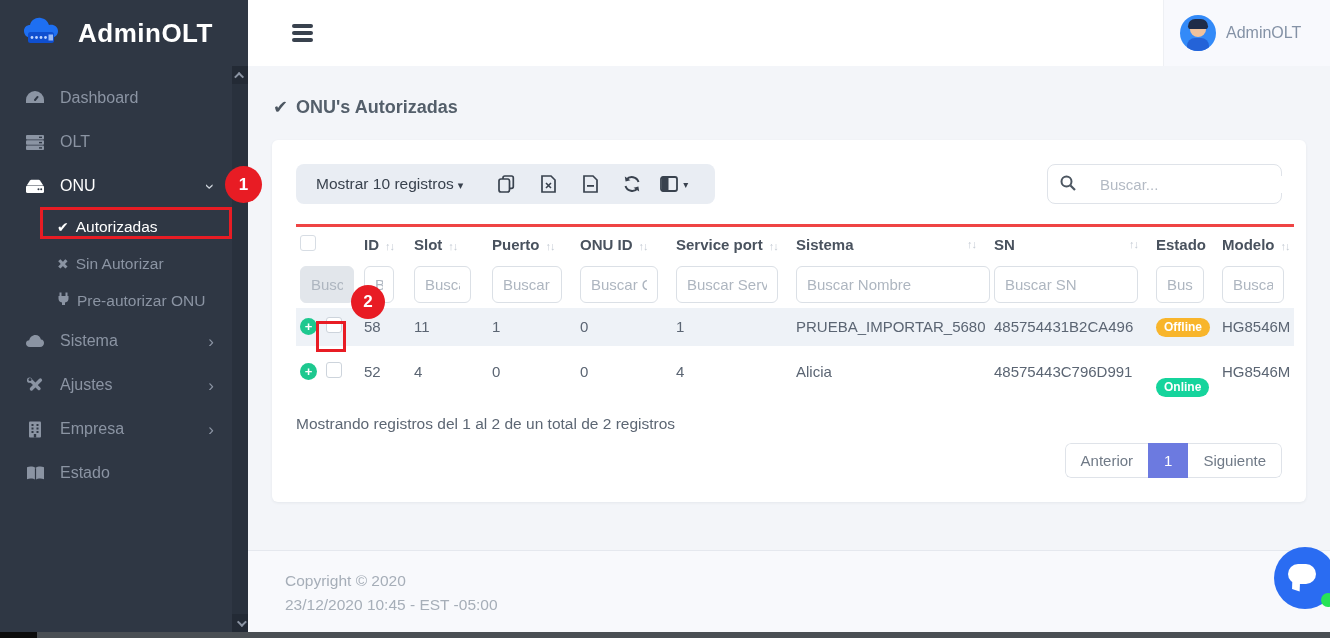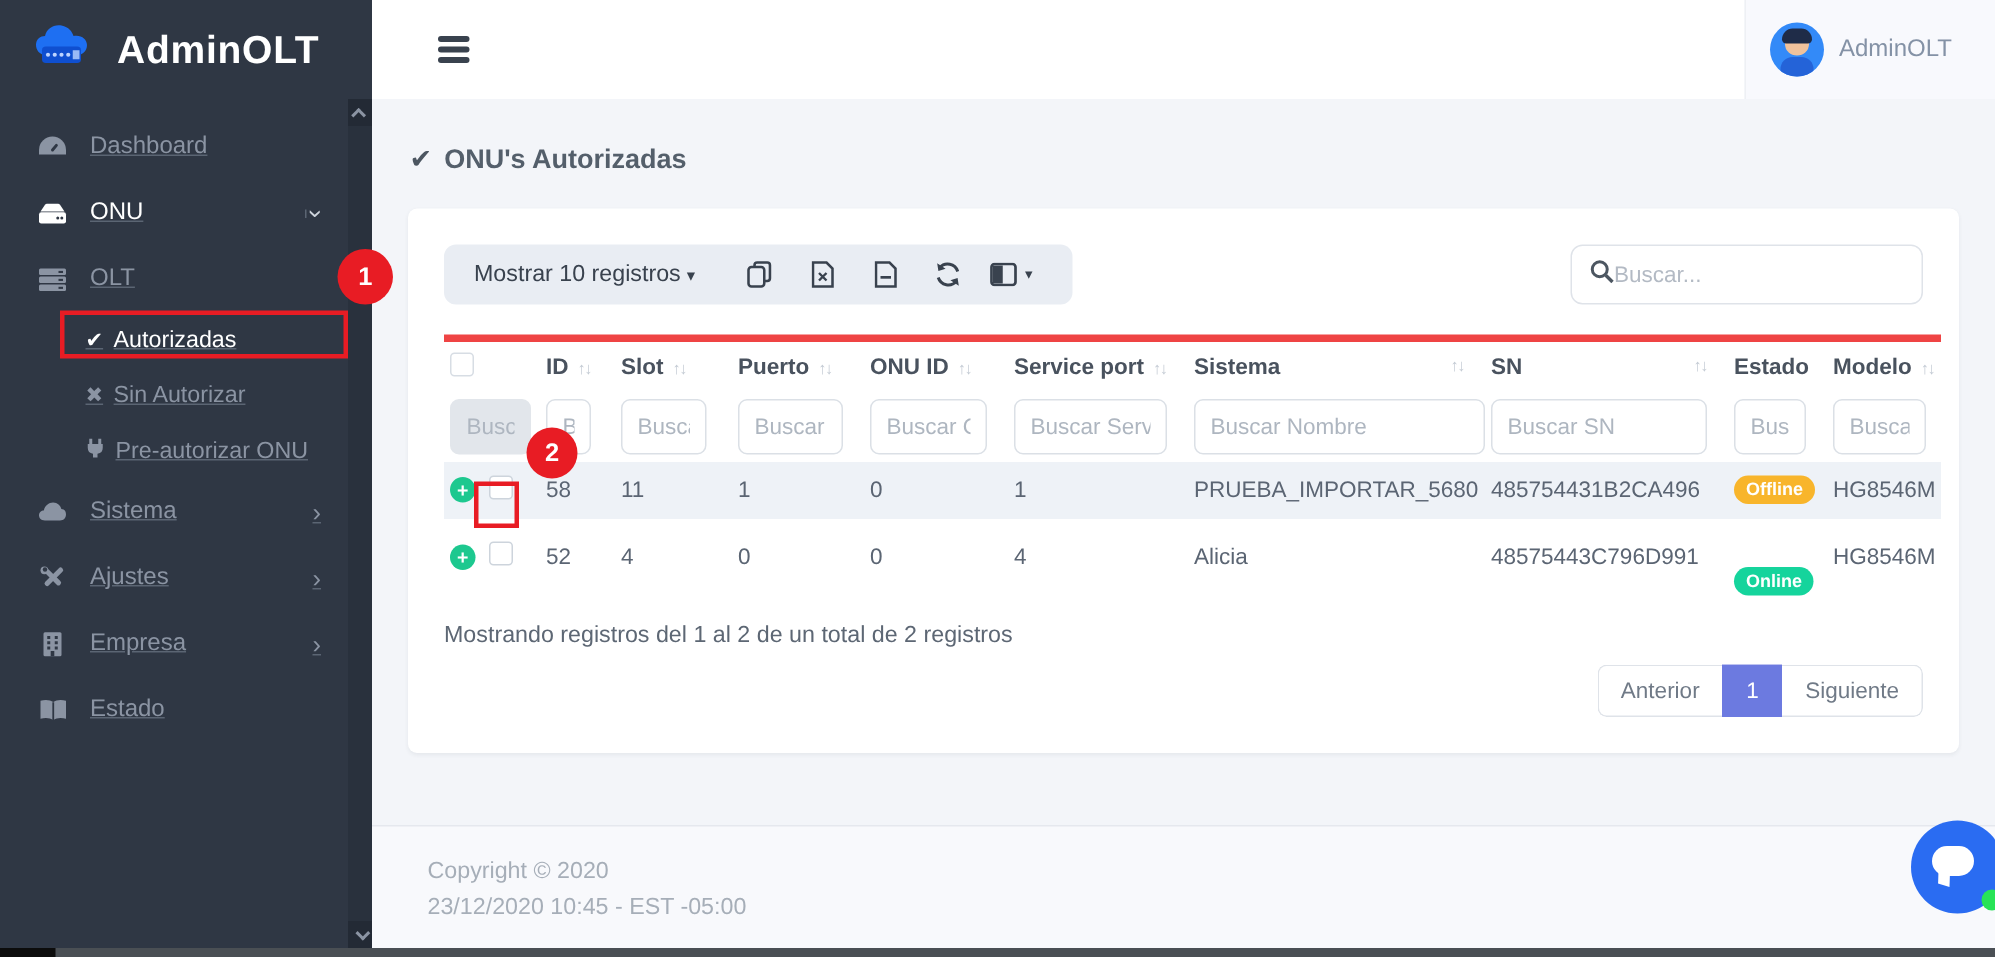--- a/index.html
+++ b/index.html
@@ -3,21 +3,21 @@
 <meta charset="utf-8">
 <style>
   * { margin:0; padding:0; box-sizing:border-box; }
   html,body { width:1330px; height:638px; overflow:hidden; }
   body { font-family:"Liberation Sans","DejaVu Sans",sans-serif; font-size:15px; background:#f3f5f9; position:relative; color:#5b6573; }
 
   
   .sidebar { position:absolute; left:0; top:0; width:248px; height:632px; background:#2f3744; z-index:5; }
   .logo { height:66px; display:flex; align-items:center; padding-left:22px; gap:10px; }
   .logo-text { color:#fff; font-size:26px; font-weight:800; letter-spacing:.5px; }
-  .side-nav { padding-top:10px; width:232px;text-decoration:underline; }
+  .side-nav { padding-top:10px; width:232px; }
   .nav-item { display:flex; align-items:center; height:44px; padding:0 18px 0 24px; color:#8b94a3; cursor:pointer; font-size:16px; }
   .nav-item .ico { width:22px; margin-right:14px; display:flex; justify-content:center; color:#8b94a3; }
   .nav-item.active, .nav-item.active .ico { color:#fff; }
   .nav-item .spacer { flex:1; }
   .chev { color:#8b94a3; font-size:17px; line-height:1; display:inline-block; }
   .chev.down { transform:rotate(90deg); color:#cfd5dd; }
   .sub-item { display:flex; align-items:center; height:37px; padding-left:57px; color:#8b94a3; cursor:pointer; font-size:15.5px; }
   .sub-item .sico { margin-right:7px; font-size:14px; }
   .sub-item.active { color:#fff; }
   
@@ -43,28 +43,28 @@
   .content { position:absolute; left:248px; top:66px; right:0; bottom:6px; background:#f3f5f9; }
   .page-title { display:flex; align-items:center; gap:8px; margin:30px 0 0 25px; color:#545f6b; font-size:18px; font-weight:700; }
 
   .card { position:relative; margin:22px 24px 0 24px; background:#fff; border-radius:6px; box-shadow:0 1px 3px rgba(40,50,70,.07); padding:24px 24px 24px 24px; }
   .card-top { display:flex; align-items:flex-end; justify-content:space-between; }
   .toolbar-pill { background:#e9edf3; border-radius:8px; height:40px; display:flex; align-items:center; padding:0 20px; gap:0; }
   .records-btn { color:#39424e; font-size:15.5px; cursor:pointer; margin-right:22px; white-space:nowrap; }
   .records-btn .caret { font-size:11px; margin-left:4px; color:#39424e; }
   .tool-btn { width:42px; display:flex; align-items:center; justify-content:center; cursor:pointer; color:#39424e; }
   .tool-btn svg { display:block; }
-  .searchbox { width:235px; height:40px; background:#fff; border:1px solid #dfe3e9; border-radius:8px; display:flex; align-items:center; padding:0 12px; gap:0; }
+  .searchbox { width:235px; height:40px; background:#fff; border:1px solid #dfe3e9; border-radius:8px; display:flex; align-items:center; padding:0 12px; gap:24px; }
   .searchbox input { border:none; outline:none; flex:1; font-size:15px; color:#5b6573; font-family:inherit; }
   .searchbox input::placeholder { color:#b3bac4; }
 
   
   table.grid { border-collapse:collapse; margin-top:20px; table-layout:fixed; width:998px; }
   .grid th, .grid td { text-align:left; vertical-align:middle; padding:0 0 0 4px; font-weight:normal; }
-  .grid thead tr.hdr { height:36px; border-top:5px solid #ef4444; }
+  .grid thead tr.hdr { height:36px; border-top:3px solid #ef4444; }
   .grid thead tr.hdr th { color:#49525e; font-weight:700; font-size:15px; cursor:pointer; white-space:nowrap; }
   .sortg { color:#c4cbd4; font-size:11px; font-weight:400; margin-left:6px; letter-spacing:-1px; }
   .grid tr.flt { height:46px; }
   .flt input { height:37px; border:1px solid #dbe0e6; border-radius:6px; padding:0 10px; font-size:15px; color:#5b6573; font-family:inherit; outline:none; background:#fff; max-width:100%; }
   .flt input::placeholder { color:#aeb6c0; }
   .flt input.disabled { background:#e2e6eb; border-color:#e2e6eb; color:#9aa3ad; }
   .grid tbody tr { height:38px; font-size:15px; color:#5b6573; }
   .grid tbody tr.hl { background:#eef2f7; }
   .pluscirc { width:17px; height:17px; border-radius:50%; background:#1dc88f; color:#fff; display:flex; align-items:center; justify-content:center; font-size:13px; font-weight:700; line-height:1; cursor:pointer; }
   .cbx { width:16px; height:16px; border:1.5px solid #cdd4dc; border-radius:3px; background:#fff; display:inline-block; cursor:pointer; }
@@ -120,45 +120,45 @@
   <nav class="side-nav">
     <div class="nav-item">
       <span class="ico">
         <svg width="20" height="16" viewBox="0 0 20 16">
             <path d="M10 1 A 9 9 0 0 0 1 10 L 1 13 L 19 13 L 19 10 A 9 9 0 0 0 10 1 Z" fill="currentColor"></path>
             <rect x="9" y="5" width="2" height="6" rx="1" fill="#2f3744" transform="rotate(40 10 10)"></rect>
           </svg>
       </span>
       <span>Dashboard</span>
     </div>
-    <div class="nav-item active">
-      <span class="ico">
-        <svg width="20" height="15" viewBox="0 0 20 15">
-            <path d="M2 6 L5 1.5 Q5.5 .8 6.3 .8 L13.7 .8 Q14.5 .8 15 1.5 L18 6 Z" fill="currentColor"></path>
-            <rect x="1" y="6.5" width="18" height="7.5" rx="1.5" fill="currentColor"></rect>
-            <circle cx="13.5" cy="10.3" r="1" fill="#2f3744"></circle>
-            <circle cx="16.2" cy="10.3" r="1" fill="#2f3744"></circle>
-          </svg>
-      </span>
-      <span>ONU</span>
-      <span class="spacer"></span>
-      <span class="chev down">›</span>
-    </div>
     <div class="nav-item">
       <span class="ico">
         <svg width="20" height="17" viewBox="0 0 20 17">
             <rect x="1" y="1" width="18" height="4.4" rx="1" fill="currentColor"></rect>
             <rect x="1" y="6.3" width="18" height="4.4" rx="1" fill="currentColor"></rect>
             <rect x="1" y="11.6" width="18" height="4.4" rx="1" fill="currentColor"></rect>
             <rect x="14" y="2.6" width="3" height="1.4" fill="#2f3744"></rect>
             <rect x="14" y="7.9" width="3" height="1.4" fill="#2f3744"></rect>
             <rect x="14" y="13.2" width="3" height="1.4" fill="#2f3744"></rect>
           </svg>
       </span>
       <span>OLT</span>
+    </div>
+    <div class="nav-item active">
+      <span class="ico">
+        <svg width="20" height="15" viewBox="0 0 20 15">
+            <path d="M2 6 L5 1.5 Q5.5 .8 6.3 .8 L13.7 .8 Q14.5 .8 15 1.5 L18 6 Z" fill="currentColor"></path>
+            <rect x="1" y="6.5" width="18" height="7.5" rx="1.5" fill="currentColor"></rect>
+            <circle cx="13.5" cy="10.3" r="1" fill="#2f3744"></circle>
+            <circle cx="16.2" cy="10.3" r="1" fill="#2f3744"></circle>
+          </svg>
+      </span>
+      <span>ONU</span>
+      <span class="spacer"></span>
+      <span class="chev down">›</span>
     </div>
     <div class="sub-item active">
       <span class="sico">✔</span>
       <span>Autorizadas</span>
     </div>
     <div class="sub-item">
       <span class="sico">✖</span>
       <span>Sin Autorizar</span>
     </div>
     <div class="sub-item">

